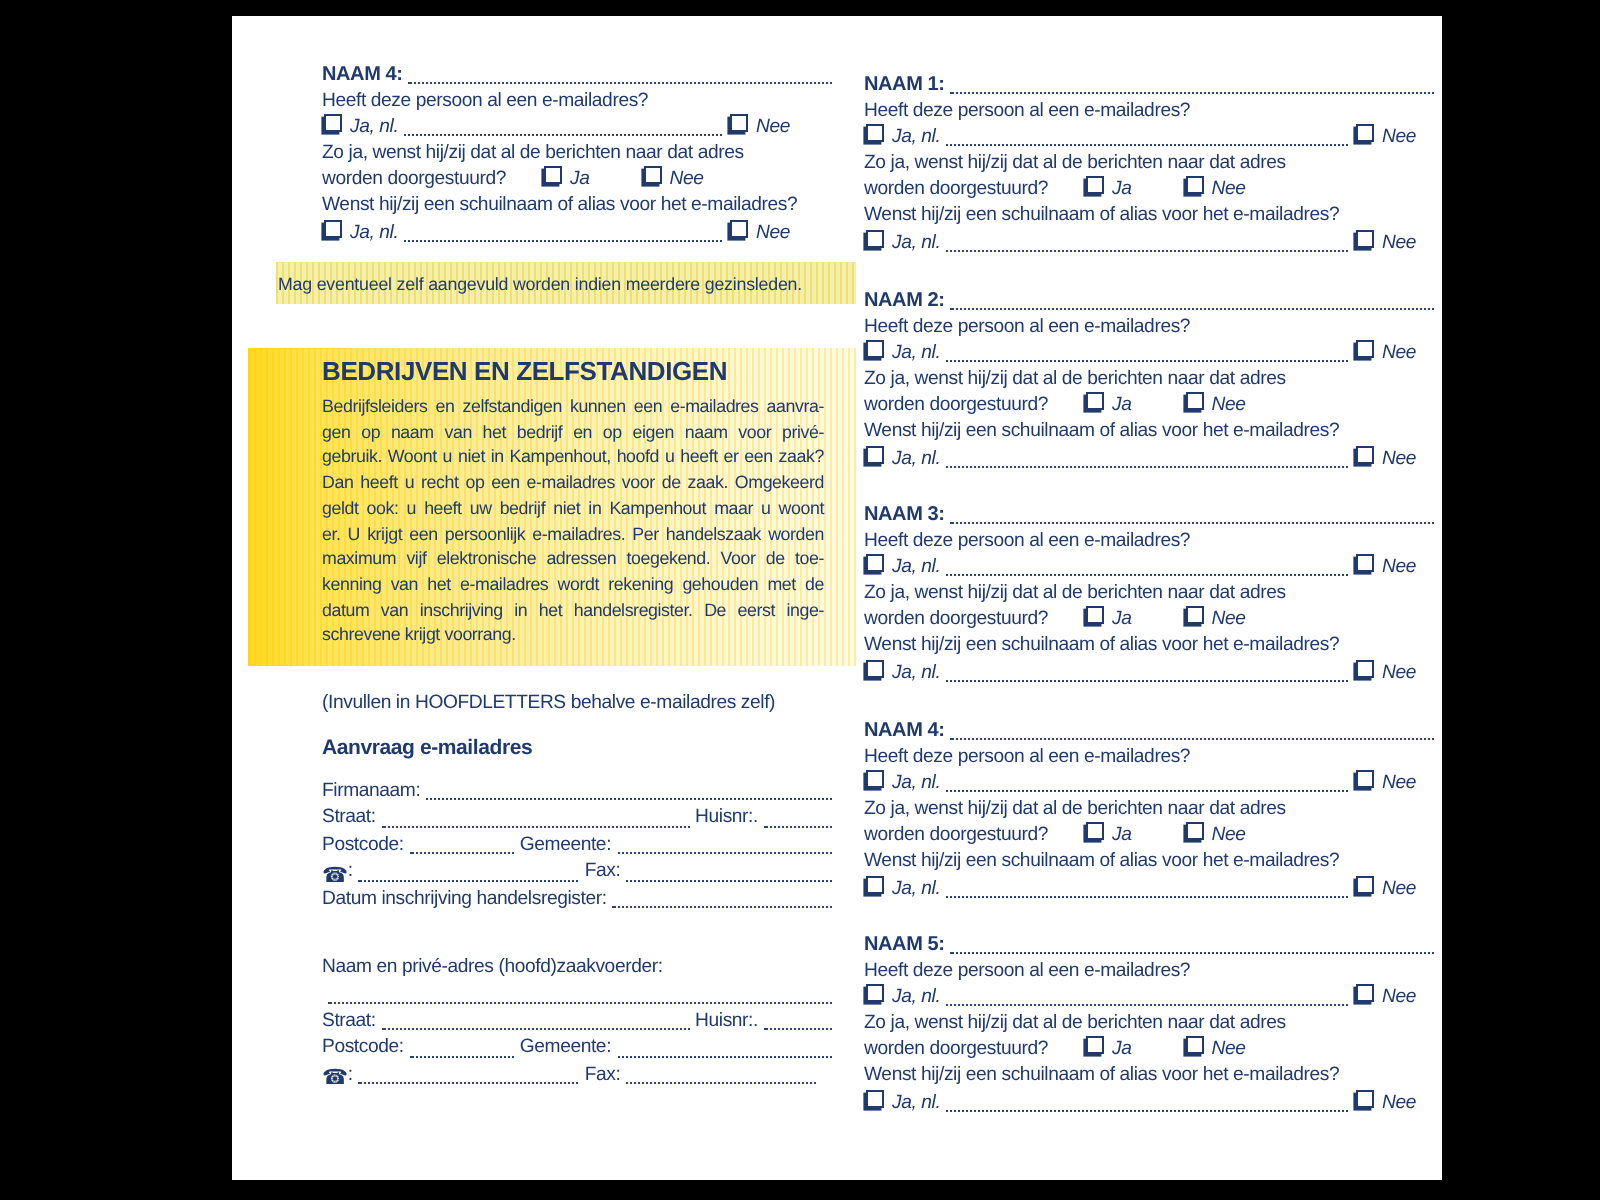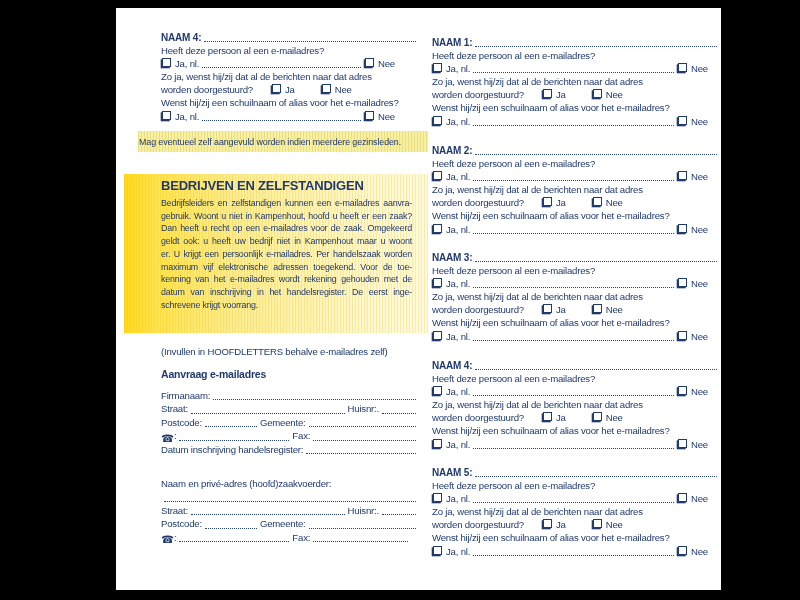--- a/index.html
+++ b/index.html
@@ -25,21 +25,21 @@
   .section-body .bl.last{text-align-last:left;}
 
   
   .nb{position:absolute;font-size:9.6px;line-height:13.1px;letter-spacing:-.2px;white-space:nowrap;}
   .nb-left{left:45px;width:258px;}
   .nb-right{left:316px;width:288px;}
   .row{display:flex;align-items:flex-end;height:13.1px;}
   .q{height:13.1px;}
   .bt{font-weight:bold;font-size:10px;}
   .dots{flex:1 1 auto;border-bottom:1.6px dotted #2a4478;margin:0 3px 2px 3px;height:0;min-width:8px;}
-  .grp{display:flex;align-items:center;flex:none;}
+  .grp{display:flex;align-items:flex-start;flex:none;font-style:italic;}
   .cb{width:7px;height:7px;border:1px solid #203a6e;box-shadow:-1.3px 1.3px 0 0 #203a6e;
       display:inline-block;flex:none;margin:0 4px 2px 1px;background:#fff;}
   .nb-left .janee{padding-right:24px;}
   .nb-right .janee{padding-right:12px;}
   .fwd .g1{margin-left:18px;}
   .fwd .g2{margin-left:26px;}
 
   
   .instruction{position:absolute;left:45px;top:338px;font-size:9.6px;letter-spacing:-.2px;white-space:nowrap;}
   .form-title{position:absolute;left:45px;top:360px;font-size:10.5px;font-weight:bold;letter-spacing:-.2px;}
@@ -102,20 +102,21 @@
   </div>
 
   <div class="note-bar">
     <span>Mag eventueel zelf aangevuld worden indien meerdere gezinsleden.</span>
   </div>
 
   <div class="section-bg"></div>
   <div class="section-heading">BEDRIJVEN EN ZELFSTANDIGEN</div>
   <div class="section-body">
     <div class="bl">Bedrijfsleiders en zelfstandigen kunnen een e-mailadres aanvra-</div>
+    <div class="bl">gen op naam van het bedrijf en op eigen naam voor privé-</div>
     <div class="bl">gebruik.  Woont u niet in Kampenhout, hoofd u heeft er een zaak?</div>
     <div class="bl">Dan heeft u recht op een e-mailadres voor de zaak.  Omgekeerd</div>
     <div class="bl">geldt ook: u heeft uw bedrijf niet in Kampenhout maar u woont</div>
     <div class="bl">er.  U krijgt een persoonlijk e-mailadres.  Per handelszaak worden</div>
     <div class="bl">maximum vijf elektronische adressen toegekend.  Voor de toe-</div>
     <div class="bl">kenning van het e-mailadres wordt rekening gehouden met de</div>
     <div class="bl">datum van inschrijving in het handelsregister.  De eerst inge-</div>
     <div class="bl last">schrevene krijgt voorrang.</div>
   </div>
 

